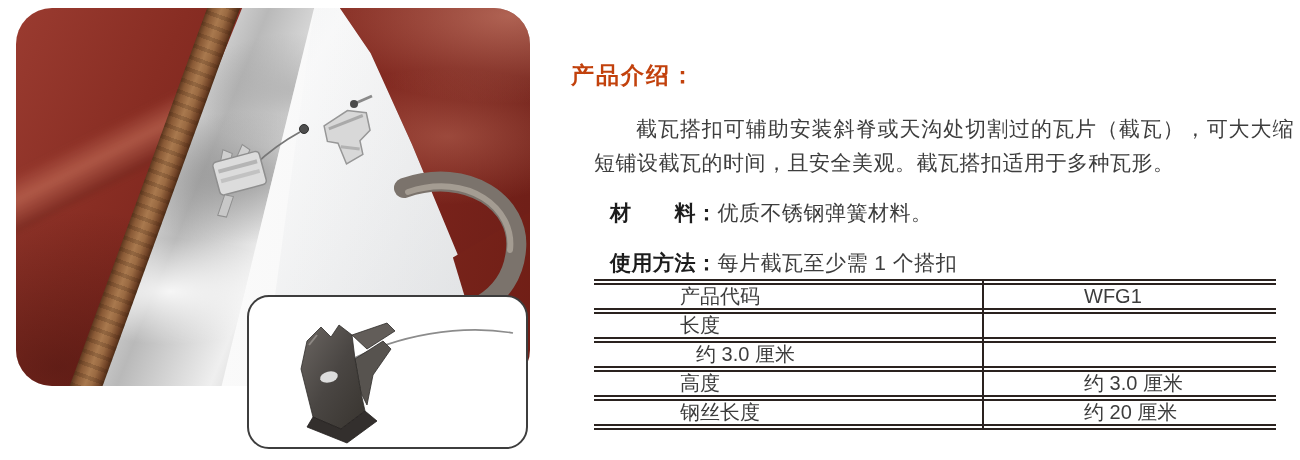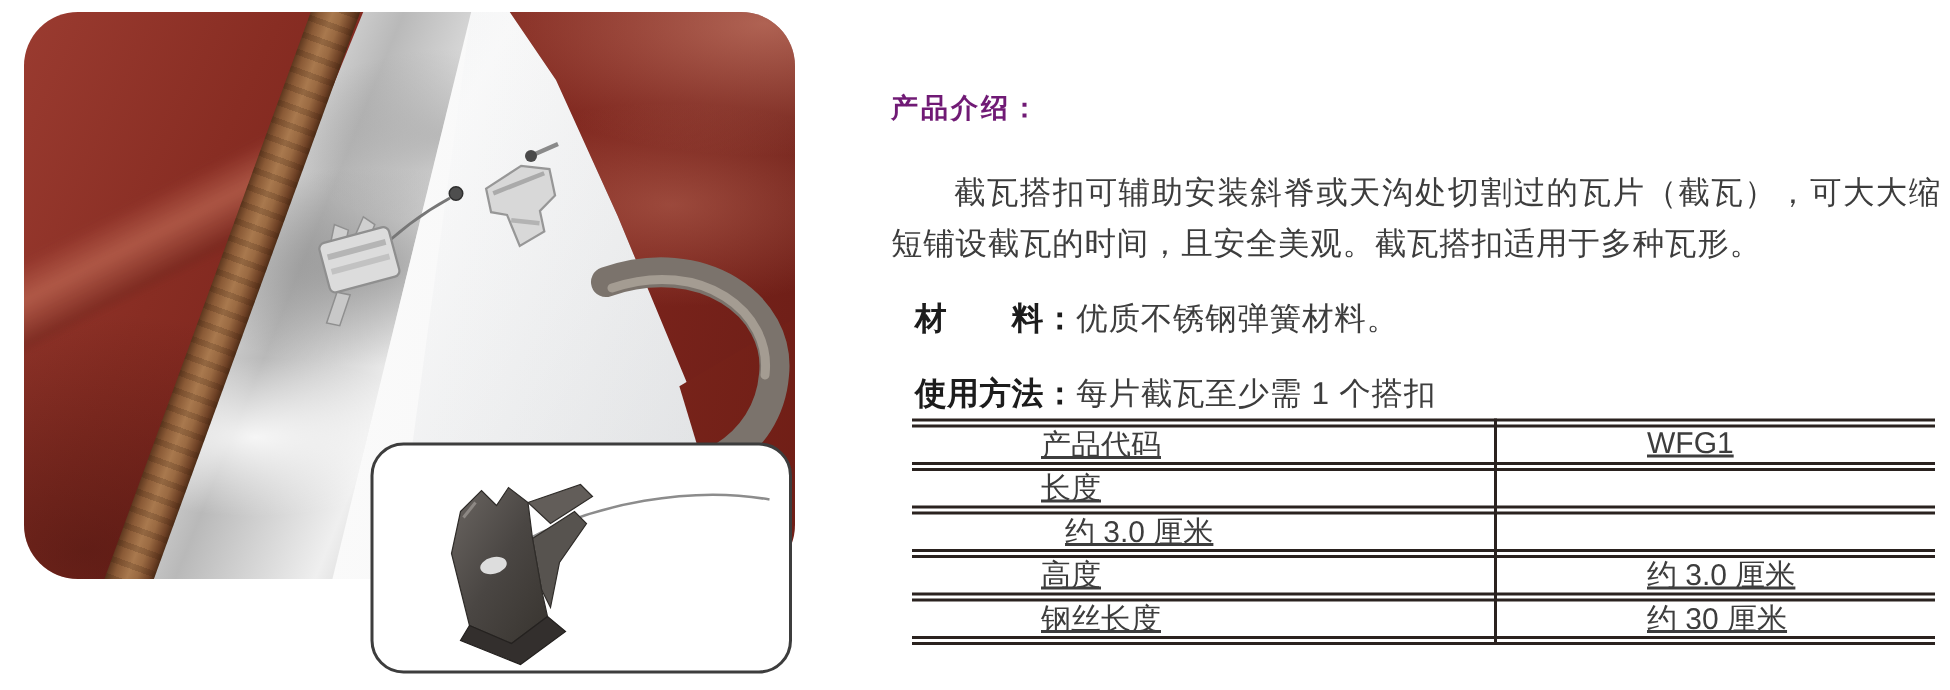--- a/index.html
+++ b/index.html
@@ -47,30 +47,30 @@
 
   
   .inset{position:absolute;left:247px;top:295px;width:281px;height:154px;box-sizing:border-box;
     background:#fff;border:2px solid #3d3d3d;border-radius:22px;z-index:5;overflow:hidden;}
 
   
   .title{position:absolute;left:594px;top:12px;margin:0;font-size:28px;font-weight:bold;
     color:#e5241d;letter-spacing:2px;z-index:2;}
   .title .reg{display:inline-block;color:#141414;font-size:17px;font-weight:bold;
     transform:translateY(-12px);margin-left:3px;letter-spacing:0;}
-  .intro-heading{position:absolute;left:594px;top:60px;margin:0;font-size:18px;font-weight:bold;
-    color:#701a75;letter-spacing:2px;}
+  .intro-heading{position:absolute;left:571px;top:60px;margin:0;font-size:23px;font-weight:bold;
+    color:#c2410c;letter-spacing:2px;}
   .textblock{position:absolute;left:594px;top:112px;width:700px;font-size:21px;line-height:34px;
     color:#3d3d3d;letter-spacing:.5px;}
   .intro{margin:0;text-indent:2em;text-align:justify;}
   .kv{margin:16px;}
   .kv .k{font-weight:bold;color:#1c1c1c;}
 
   
-  .spec{position:absolute;left:608px;top:279px;width:682px;font-size:20px;color:#3d3d3d;z-index:2;text-decoration:underline;}
+  .spec{position:absolute;left:594px;top:279px;width:682px;font-size:20px;color:#3d3d3d;z-index:2;}
   .rule{height:2px;border-top:2px solid #2a221f;border-bottom:2px solid #2a221f;}
   .trow{display:flex;height:23px;align-items:center;}
   .cl{width:388px;padding-left:86px;box-sizing:border-box;white-space:nowrap;}
   .cr{flex:1;padding-left:102px;box-sizing:border-box;white-space:nowrap;}
   .vline{position:absolute;left:388px;top:0;bottom:0;width:2px;background:#2a221f;}
 </style>
 </head>
 <body>
 
 <div class="page">
@@ -158,19 +158,19 @@
     <div class="cr">约 3.0 厘米</div>
   </div>
         <div class="rule"></div>
         <div class="trow">
     <div class="cl">高度</div>
     <div class="cr">约 3.0 厘米</div>
   </div>
         <div class="rule"></div>
         <div class="trow">
     <div class="cl">钢丝长度</div>
-    <div class="cr">约 30 厘米</div>
+    <div class="cr">约 20 厘米</div>
   </div>
         <div class="rule"></div>
       </div>
   </div>
 
 </div>
 
 </body></html>

